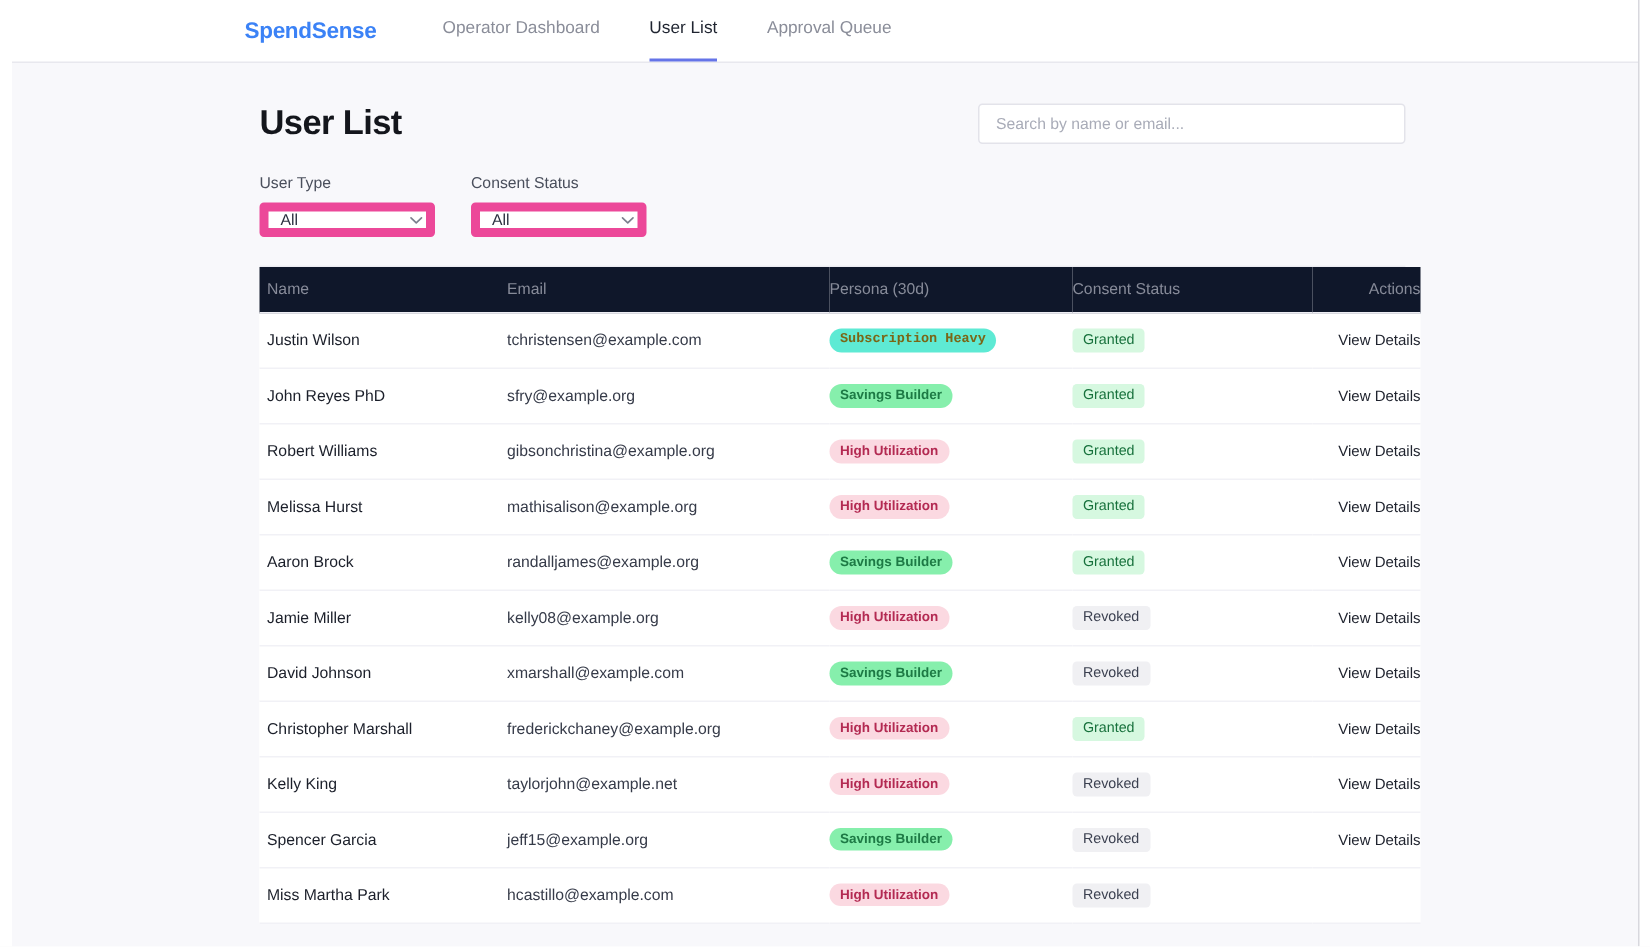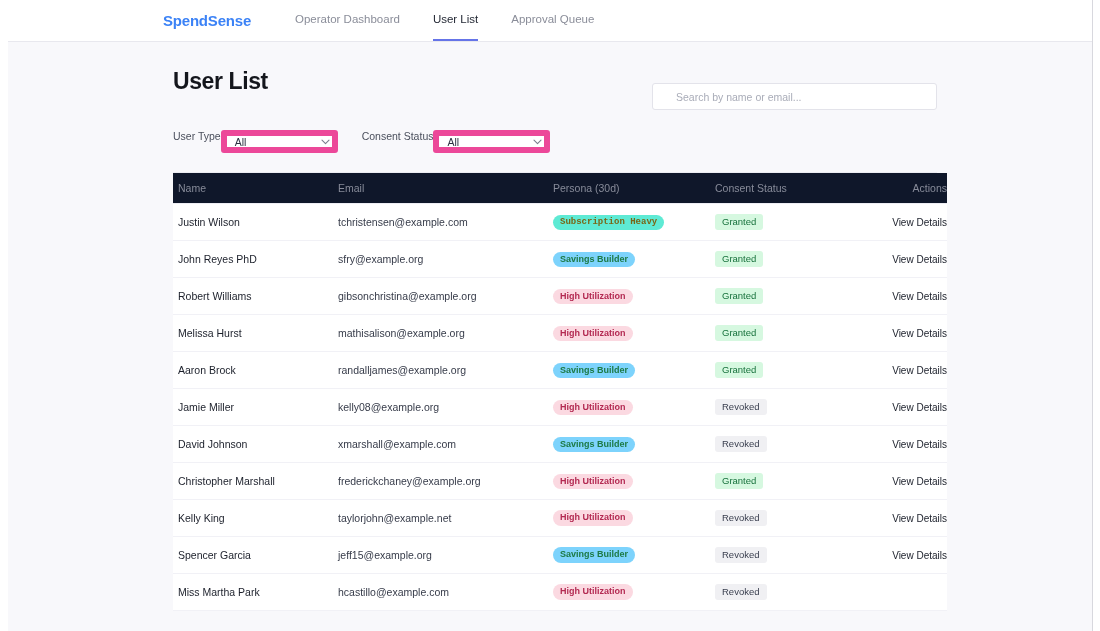--- a/index.html
+++ b/index.html
@@ -107,39 +107,39 @@
     font-size: 23px;
     font-weight: bold;
     color: #14161c;
     letter-spacing: -0.4px;
     line-height: 1.1;
   }
 
   .search-box {
     width: 285px;
     height: 27px;
-    margin-top: 14px;
+    margin-top: 0;
     background: #ffffff;
     border: 1px solid #e3e3ea;
     border-radius: 3px;
-    padding: 0 23px;
+    padding: 0 11px;
     font-family: "Liberation Sans", sans-serif;
     font-size: 10.5px;
     color: #3a3f4d;
     outline: none;
   }
   .search-box::placeholder { color: #a9acb8; }
 
   .filters {
     display: flex;
     gap: 24px;
     margin-top: 20px;
   }
 
-  .filter-group { display: flex; }
+  .filter-group { display: flex; flex-direction: column; }
 
   .filter-label {
     font-size: 10.5px;
     color: #4a4f5c;
     margin-bottom: 7px;
   }
 
   .select-wrap { position: relative; width: 117px; }
 
   .select-box {
@@ -207,21 +207,21 @@
   .badge {
     display: inline-block;
     font-size: 9px;
     font-weight: bold;
     padding: 3px 7px;
     border-radius: 9px;
     line-height: 1.05;
     white-space: nowrap;
   }
   .badge-subscription-heavy { background: #5eead4; color: #7a6616; font-family: Liberation Mono, monospace; }
-  .badge-savings-builder    { background: #7dd3fc; color: #1d7a45; }
+  .badge-savings-builder    { background: #86efac; color: #1d7a45; }
   .badge-high-utilization   { background: #fbd9e1; color: #b32a52; }
 
   .pill {
     display: inline-block;
     font-size: 9.5px;
     padding: 3px 7px;
     border-radius: 3px;
     line-height: 1.05;
     white-space: nowrap;
   }

